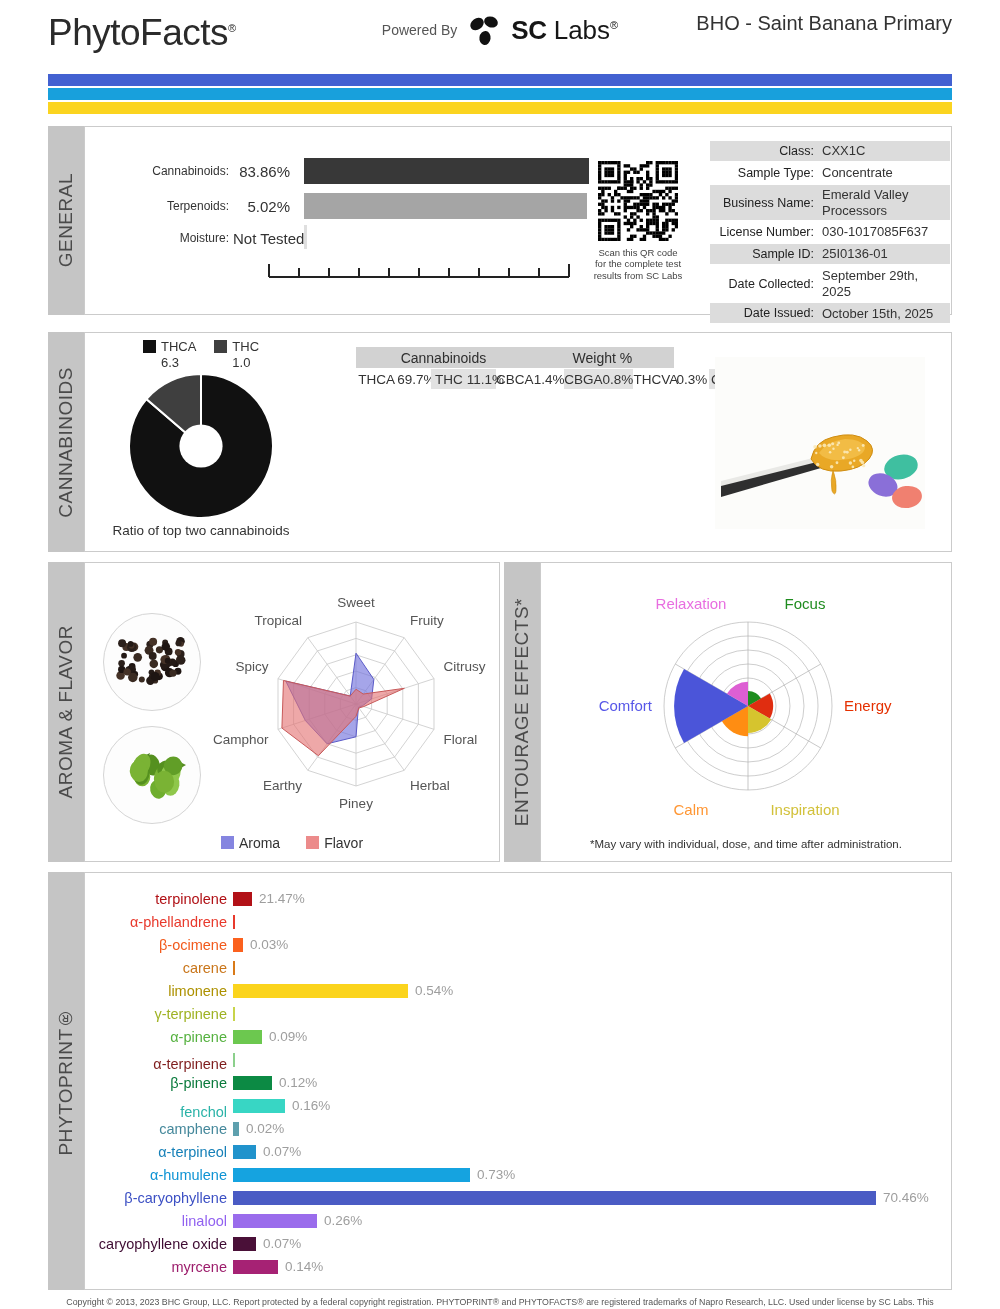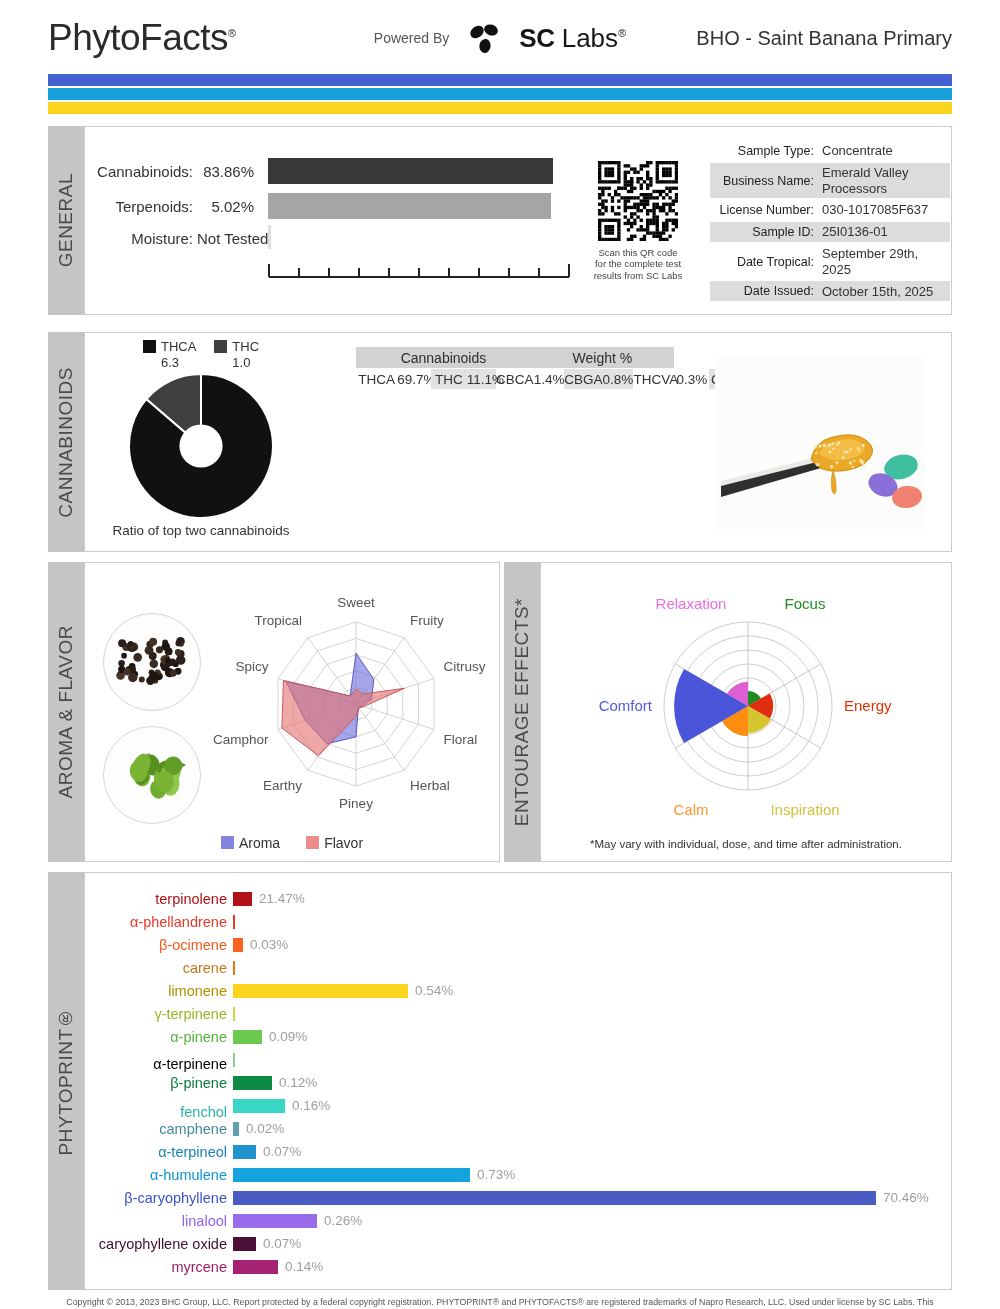--- a/index.html
+++ b/index.html
@@ -1,36 +1,36 @@
 <!DOCTYPE html>
 <html><head>
 <meta charset="utf-8">
 <style>
   html,body{margin:0;padding:0;background:#fff;}
   body{width:1000px;height:1309px;font-family:"Liberation Sans",sans-serif;position:relative;overflow:hidden;}
   .page{padding:0 48px;}
   
-  .header{display:flex;align-items:center;padding:12px 0 10px;height:52px;}
+  .header{display:flex;align-items:flex-start;padding:12px 0 10px;height:52px;}
   .brand{font-size:37px;font-weight:500;color:#2b2b2b;letter-spacing:-0.5px;flex:1;}
   .brand sup,.sc sup{font-size:11px;vertical-align:super;}
-  .center-logo{display:flex;align-items:center;gap:17px;}
+  .center-logo{display:flex;align-items:center;gap:9px;}
   .poweredby{font-size:14px;color:#555;}
   .sc{font-size:26px;color:#161616;}
   .sc b{font-weight:bold;letter-spacing:-0.5px;}
   .title{flex:1;text-align:right;font-size:20px;color:#333;}
   
   .stripe{height:12px;margin-bottom:2px;}
   
   .sec{display:flex;}
   .strip{width:36px;background:#c5c5c5;display:flex;align-items:center;justify-content:center;flex:none;}
   .strip span{writing-mode:vertical-rl;transform:rotate(180deg);font-size:19px;color:#4a4a4a;letter-spacing:0.5px;white-space:nowrap;}
   .content{flex:1;border:1px solid #cbcbcb;background:#fff;position:relative;}
   
   .g-row{position:absolute;display:flex;align-items:center;height:26px;left:0;}
-  .g-label{width:108px;text-align:right;font-size:15px;color:#333;}
+  .g-label{width:108px;text-align:right;font-size:12px;color:#333;margin-left:36px;}
   .g-value{width:57px;margin-left:4px;text-align:right;font-size:15px;color:#333;margin-right:14px;white-space:nowrap;}
   .g-barwrap{width:302px;height:26px;position:relative;}
   .g-bar{height:26px;}
   .qr-caption{position:absolute;left:488px;top:120px;width:130px;text-align:center;font-size:9.5px;color:#444;line-height:1.2;}
   .info-table{position:absolute;left:625px;top:14px;width:240px;}
   .info-row{display:flex;border-bottom:2px solid #fff;align-items:center;min-height:20px;}
   .info-row.alt{background:#dcdcdc;}
   .info-label{width:104px;text-align:right;font-size:12.5px;color:#222;padding:2px 0;}
   .info-value{flex:1;padding:2px 0 2px 8px;font-size:13px;color:#333;line-height:1.2;}
   
@@ -438,38 +438,42 @@
           <rect x="19.200000000000003" y="70.4" width="3.35" height="3.35" fill="#000"></rect>
           <rect x="19.200000000000003" y="73.60000000000001" width="3.35" height="3.35" fill="#000"></rect>
           <rect x="19.200000000000003" y="76.80000000000001" width="3.35" height="3.35" fill="#000"></rect>
         </svg>
       <div class="qr-caption">
         <div>Scan this QR code</div>
         <div>for the complete test</div>
         <div>results from SC Labs</div>
       </div>
       <div class="info-table" id="info-rows">
+          <div class="info-row alt">
+            <span class="info-label">Class:</span>
+            <span class="info-value">CXX1C</span>
+          </div>
           <div class="info-row">
             <span class="info-label">Sample Type:</span>
             <span class="info-value">Concentrate</span>
           </div>
           <div class="info-row alt">
             <span class="info-label">Business Name:</span>
             <span class="info-value" style="width: 110px;">Emerald Valley Processors</span>
           </div>
           <div class="info-row">
             <span class="info-label">License Number:</span>
             <span class="info-value">030-1017085F637</span>
           </div>
           <div class="info-row alt">
             <span class="info-label">Sample ID:</span>
             <span class="info-value">25I0136-01</span>
           </div>
           <div class="info-row">
-            <span class="info-label">Date Tropical:</span>
+            <span class="info-label">Date Collected:</span>
             <span class="info-value">September 29th, 2025</span>
           </div>
           <div class="info-row alt">
             <span class="info-label">Date Issued:</span>
             <span class="info-value">October 15th, 2025</span>
           </div>
         </div>
     </div>
   </section>
 
@@ -776,21 +780,21 @@
             <span class="terp-label" style="color: rgb(159, 178, 35);">γ-terpinene</span>
             <span class="terp-bar" style="width: 2px; background: rgb(200, 212, 74);"></span>
             <span class="terp-value"></span>
           </div>
           <div class="terp-row">
             <span class="terp-label" style="color: rgb(85, 177, 63);">α-pinene</span>
             <span class="terp-bar" style="width: 29px; background: rgb(108, 200, 79);"></span>
             <span class="terp-value">0.09%</span>
           </div>
           <div class="terp-row">
-            <span class="terp-label" style="color: #000000; margin-top: 8px;">α-terpinene</span>
+            <span class="terp-label" style="color: #7f1d1d; margin-top: 8px;">α-terpinene</span>
             <span class="terp-bar" style="width: 2px; background: rgb(140, 208, 140);"></span>
             <span class="terp-value"></span>
           </div>
           <div class="terp-row">
             <span class="terp-label" style="color: rgb(10, 122, 60);">β-pinene</span>
             <span class="terp-bar" style="width: 39px; background: rgb(12, 138, 68);"></span>
             <span class="terp-value">0.12%</span>
           </div>
           <div class="terp-row">
             <span class="terp-label" style="color: rgb(42, 179, 168); margin-top: 13px;">fenchol</span>

